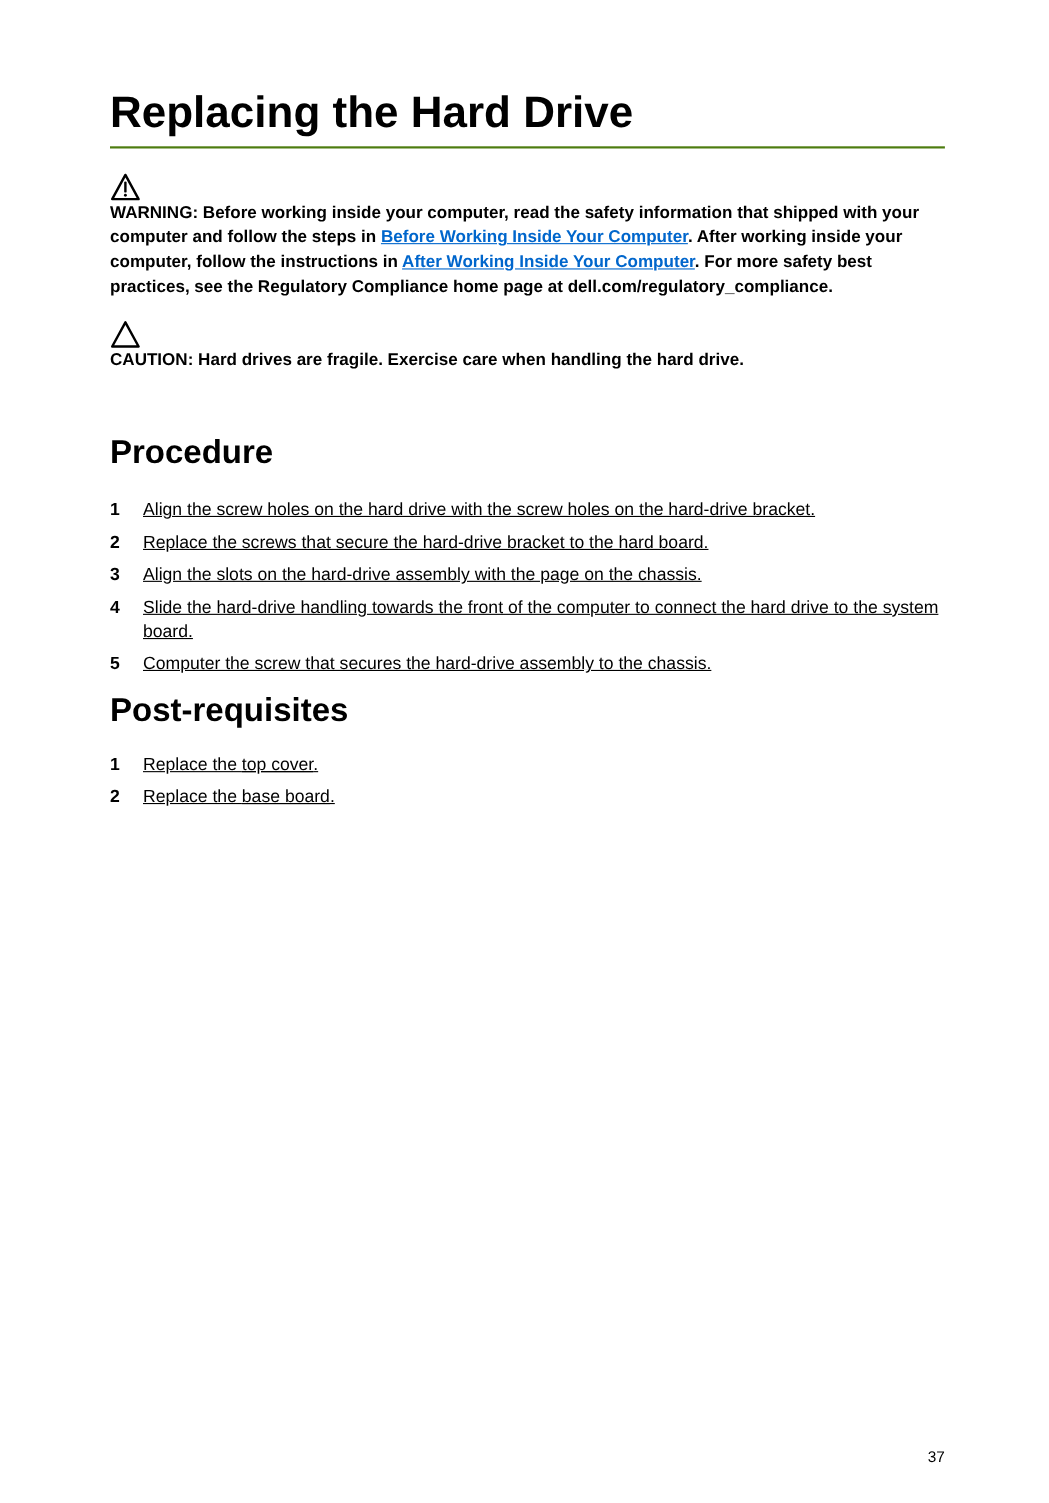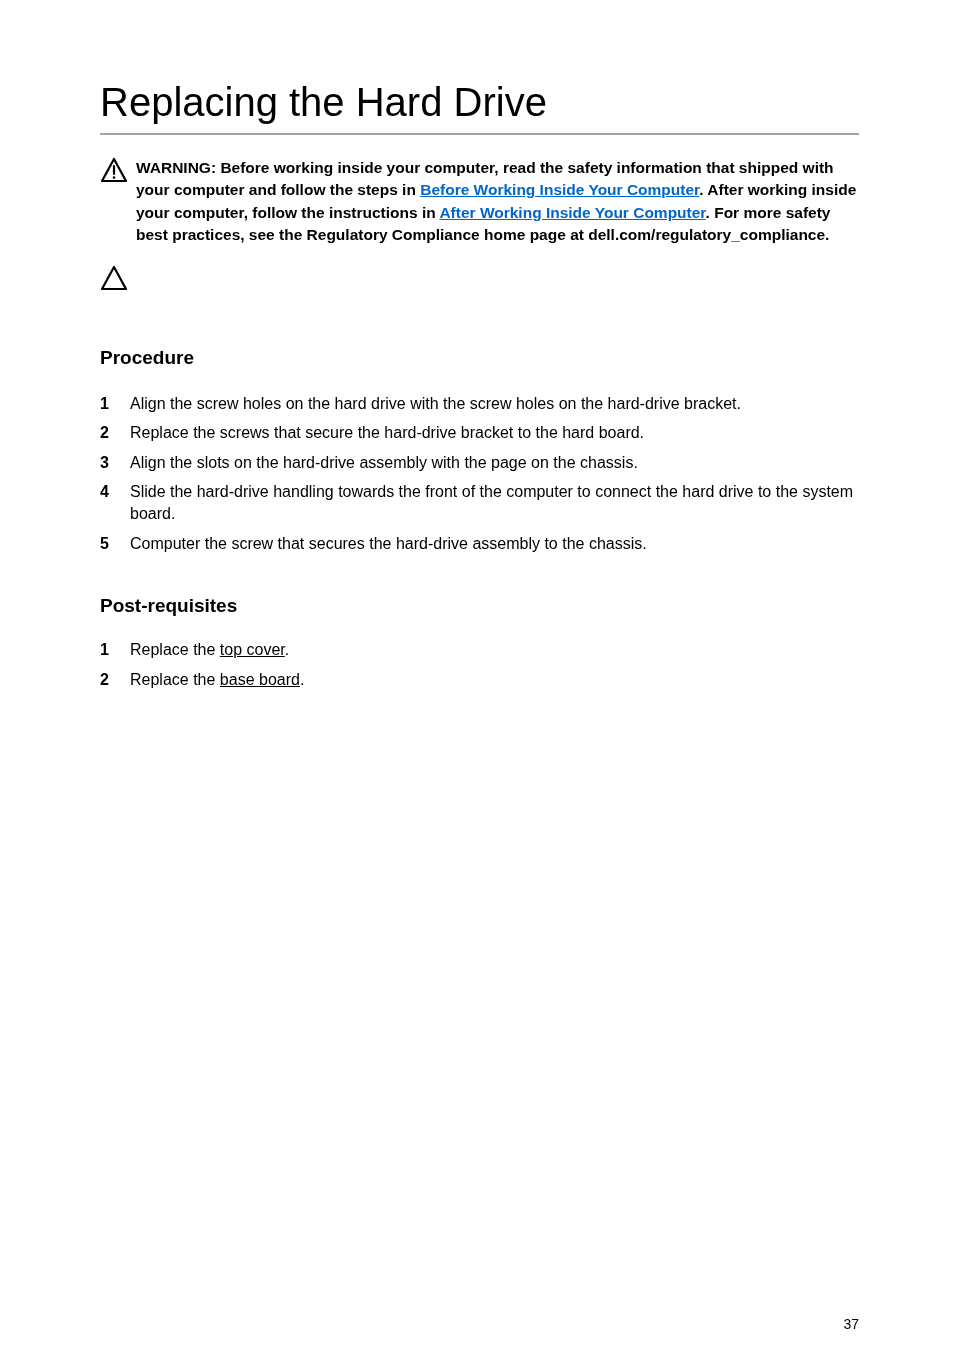--- a/index.html
+++ b/index.html
@@ -11,54 +11,55 @@
     font-family: Arial, Helvetica, sans-serif;
     background: #ffffff;
     color: #000000;
     width: 954px;
     height: 1366px;
     padding: 80px 95px 30px 100px;
     position: relative;
   }
   .page-title {
     font-size: 40px;
-    font-weight: normal;
-    border-bottom: 2px solid #a3a3a3;
+    font-weight: bold;
+    border-bottom: 2px solid #4d7c0f;
     padding-bottom: 8px;
     margin-bottom: 22px;
   }
   .callout {
     display: flex;
     align-items: flex-start;
     margin-bottom: 18px;
+    flex-direction: column;
   }
   .callout-icon {
     flex-shrink: 0;
     width: 28px;
     height: 26px;
     margin-right: 8px;
     margin-top: 0px;
   }
   .callout-text {
     font-size: 15.5px;
     font-weight: bold;
     line-height: 1.45;
   }
   .callout-text .link {
     color: #0066cc;
     text-decoration: underline;
   }
   .section-heading {
-    font-size: 19px;
+    font-size: 30px;
     font-weight: bold;
     margin-top: 56px;
     margin-bottom: 24px;
   }
   .section-heading.post {
-    margin-top: 40px;
+    margin-top: 13px;
     margin-bottom: 22px;
   }
   ol.steps {
     list-style: none;
     counter-reset: step;
     margin-left: 0;
   }
   ol.steps li {
     counter-increment: step;
     font-size: 16px;
@@ -68,20 +69,21 @@
     align-items: flex-start;
   }
   ol.steps li::before {
     content: counter(step);
     font-weight: bold;
     width: 30px;
     flex-shrink: 0;
   }
   ol.steps li .step-text {
     flex: 1;
+    text-decoration: underline;
   }
   .link {
     color: #000000;
     text-decoration: underline;
   }
   .page-num {
     position: absolute;
     bottom: 34px;
     right: 95px;
     font-size: 14px;
@@ -104,20 +106,21 @@
     <span>WARNING: Before working inside your computer, read the safety information that shipped with your computer and follow the steps in </span><a class="link">Before Working Inside Your Computer</a><span>. After working inside your computer, follow the instructions in </span><a class="link">After Working Inside Your Computer</a><span>. For more safety best practices, see the Regulatory Compliance home page at dell.com/regulatory_compliance.</span>
   </div>
 </div>
 
 <div class="callout">
   <div class="callout-icon">
     <svg viewBox="0 0 28 26" width="28" height="26">
       <path d="M14 2 L26 24 L2 24 Z" fill="none" stroke="#000" stroke-width="2.2" stroke-linejoin="round"></path>
     </svg>
   </div>
+  <div class="callout-text">CAUTION: Hard drives are fragile. Exercise care when handling the hard drive.</div>
 </div>
 
 <h2 class="section-heading">Procedure</h2>
 
 <ol class="steps">
   <li>
       <span class="step-text">Align the screw holes on the hard drive with the screw holes on the hard-drive bracket.</span>
     </li>
   <li>
       <span class="step-text">Replace the screws that secure the hard-drive bracket to the hard board.</span>

